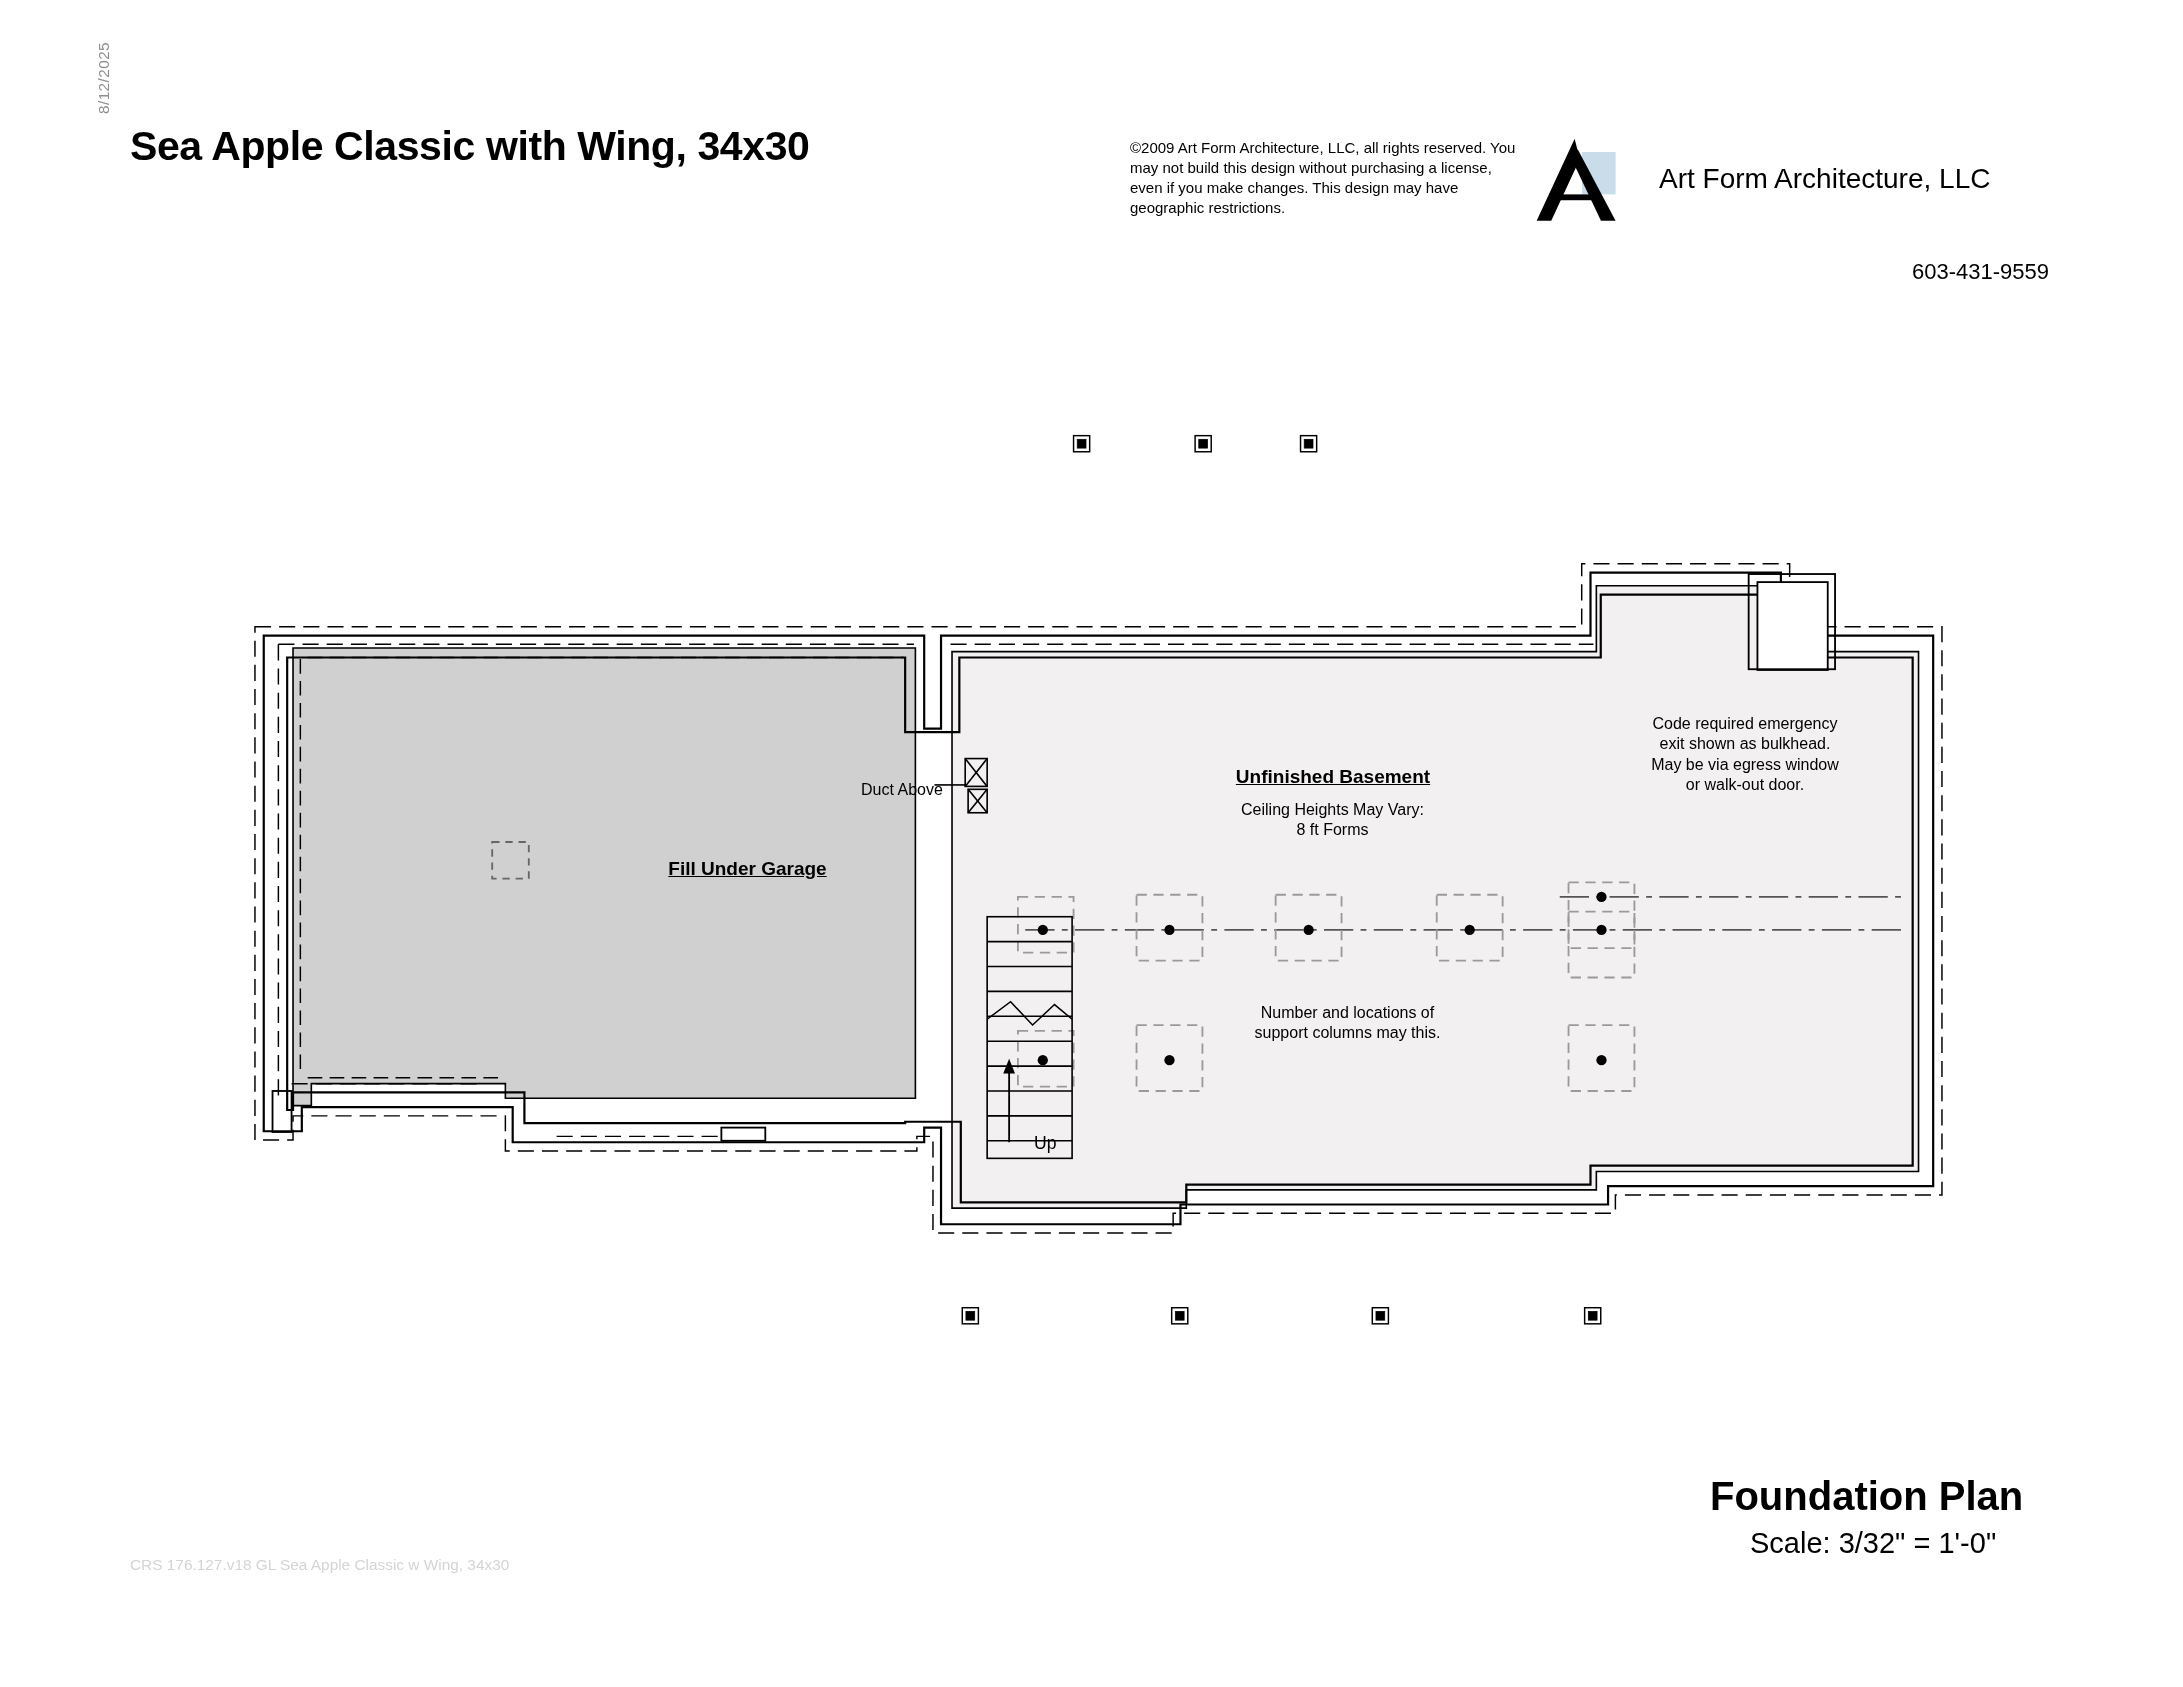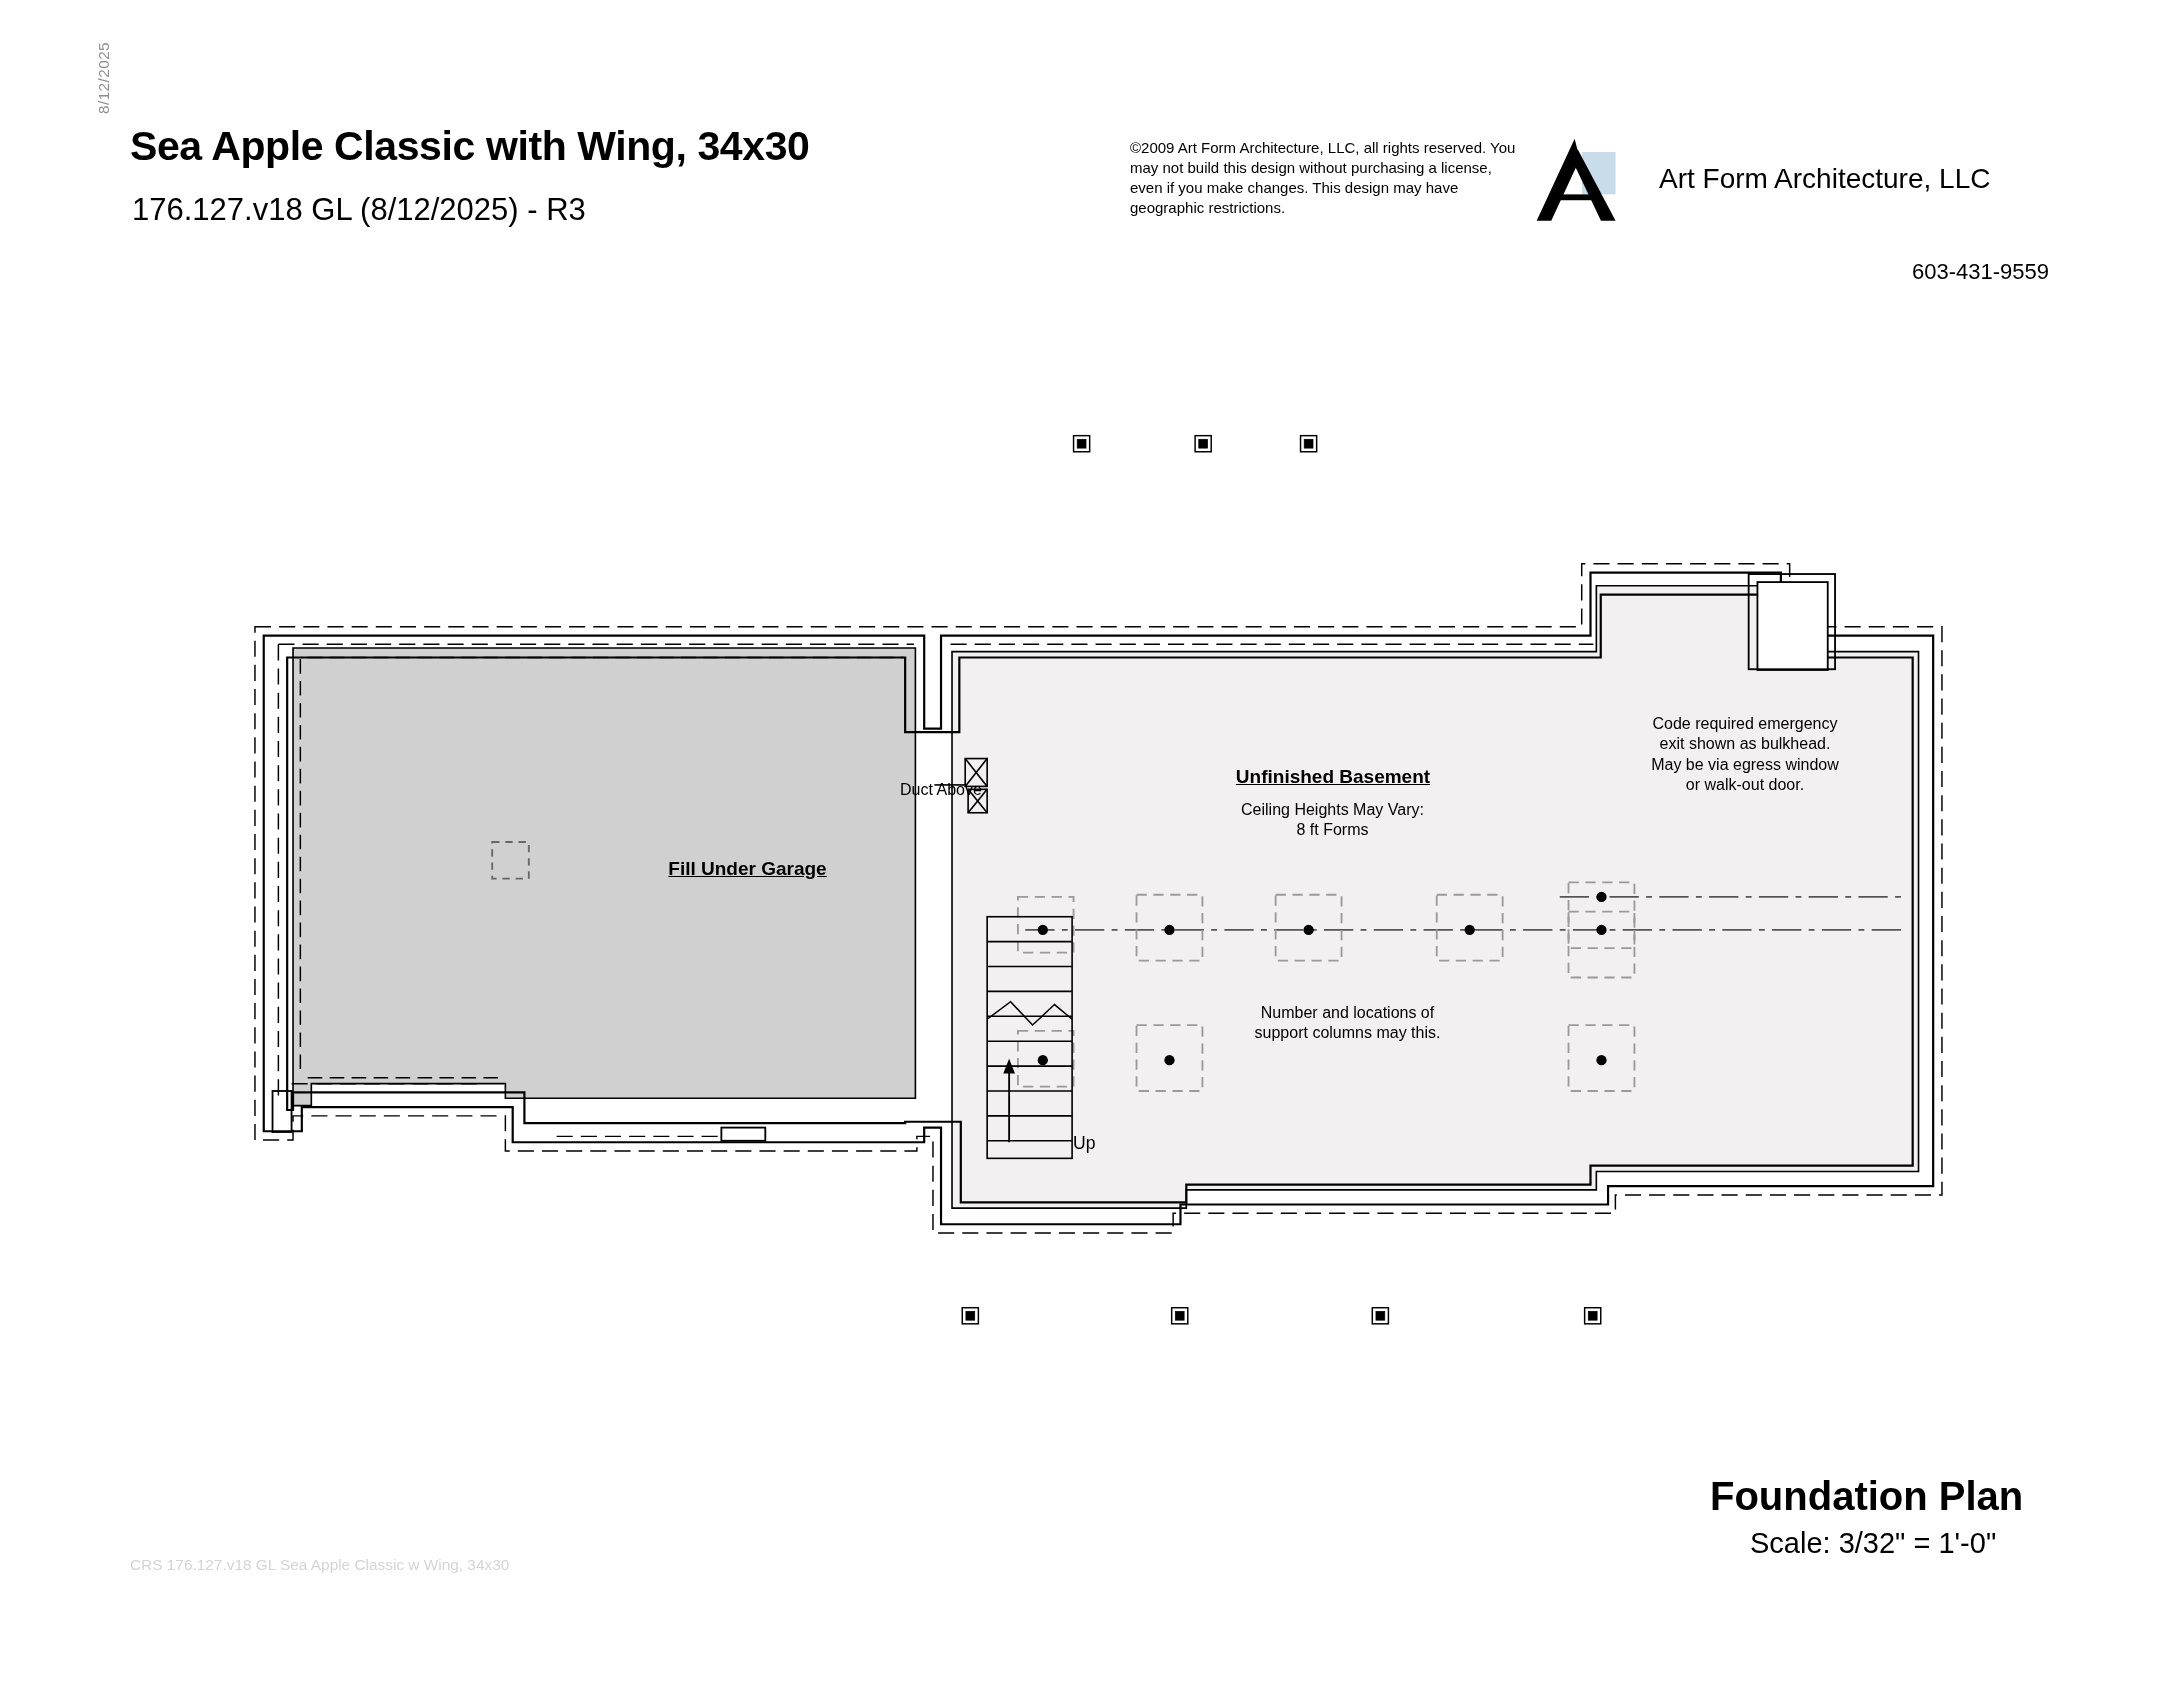--- a/index.html
+++ b/index.html
@@ -120,32 +120,31 @@
     font-size: 16px;
     text-align: center;
     line-height: 1.28;
     white-space: pre-line;
   }
   .plan-label.bold-underline {
     font-weight: bold;
     text-decoration: underline;
     font-size: 19px;
   }
-  .plan-label.left { text-align: left; white-space: nowrap; margin-left: 39px; }
+  .plan-label.left { text-align: left; white-space: nowrap; }
 </style>
 </head>
 <body>
 
 <div id="header">
 
   <div id="side-date">8/12/2025</div>
 
   <div id="plan-title">Sea Apple Classic with Wing, 34x30</div>
 
-  <div id="plan-subtitle">176.127.v18 GL  (8/12/2025) - R3</div>
 
   <div id="copyright">©2009 Art Form Architecture, LLC, all rights reserved. You may not build this design without purchasing a license, even if you make changes. This design may have geographic restrictions.</div>
 
   <div id="logo">
     <svg width="103" height="95" viewBox="0 0 140 130">
       <rect x="72" y="26" width="46" height="58" fill="#c8dcea"></rect>
       <polygon points="62,8 10,120 30,120 68,38 72,48" fill="#000000"></polygon>
       <polygon points="66,22 118,120 98,120 60,40" fill="#000000"></polygon>
       <rect x="36" y="84" width="58" height="8" fill="#000000"></rect>
     </svg>

